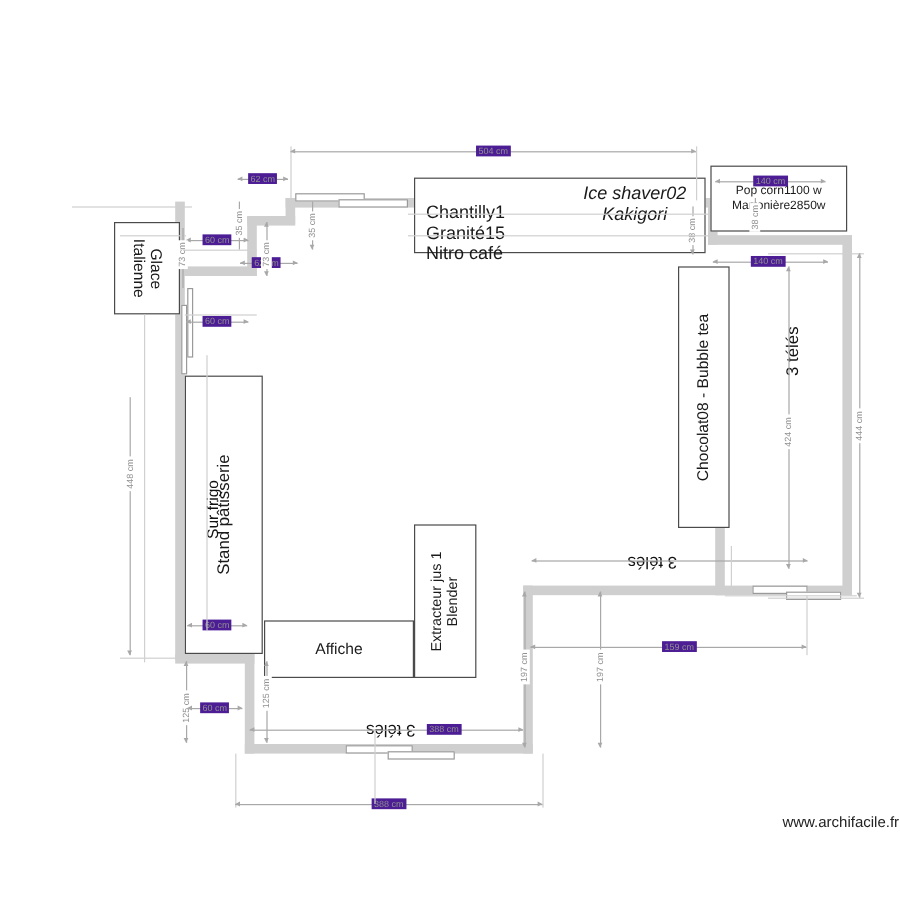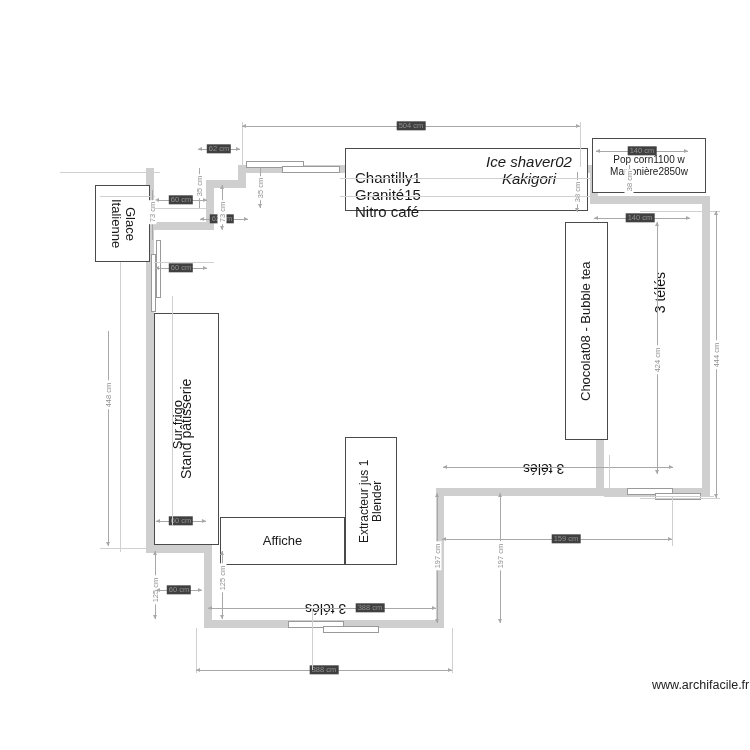--- a/index.html
+++ b/index.html
@@ -62,21 +62,21 @@
   }
   .extline-h {
     position: absolute;
     height: 0;
     border-top: 1px solid #d0d0d0;
   }
   .dim-label-h {
     position: absolute;
     color: #909090;
     font-size: 7.5px;
-    background: #404040;
+    background: #4c1d95;
     padding: 0 2px;
     transform: translate(-50%, -52%);
     white-space: nowrap;
   }
   .dim-label-v {
     position: absolute;
     color: #909090;
     font-size: 7.5px;
     background: #ffffff;
     padding: 2px 0;

